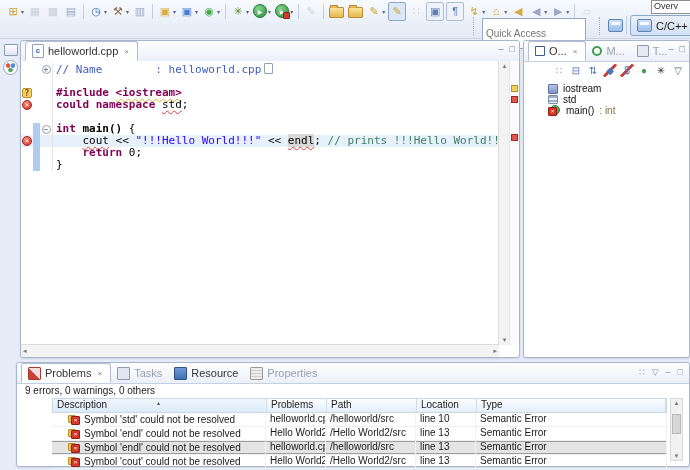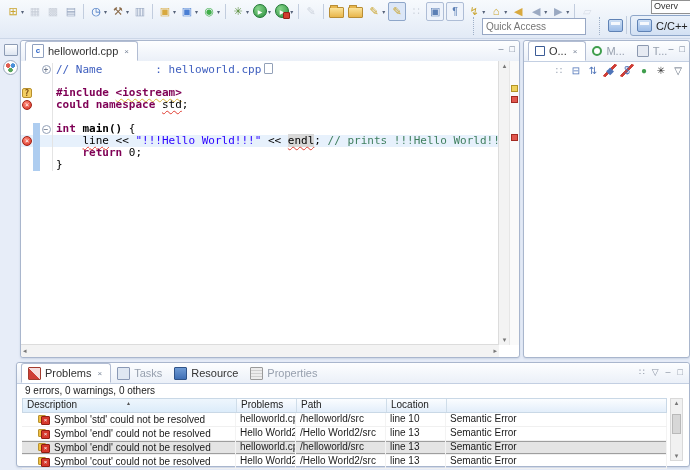--- a/index.html
+++ b/index.html
@@ -13,21 +13,21 @@
   .tbi .dd{font-size:6px;color:#56637a;margin-left:1px;}
   .tbi.dis{opacity:.4;}
   .tbi.pressed{background:#dce7f7;border:1px solid #8ea6c9;border-radius:2px;}
   .tbi.boxg{border:1px solid #aebdd6;border-radius:2px;background:#eef3fb;}
   .tbsep{width:1px;height:15px;background:#c2cdde;margin:0 3px;}
   .playc{width:12px;height:12px;border-radius:50%;background:radial-gradient(circle at 35% 30%,#86d58a,#2c9140);color:#fff;font-size:6px;display:flex;align-items:center;justify-content:center;position:relative;border:1px solid #1e7531;}
   .playc .badge{position:absolute;right:-2px;bottom:-2px;width:5px;height:5px;background:#d13b2e;border:1px solid #931f14;border-radius:1px;}
   .folderico{width:13px;height:9px;background:linear-gradient(#fbe39a,#e8b64c);border:1px solid #b98e35;border-radius:1px;position:relative;margin-top:3px;}
   .folderico::before{content:"";position:absolute;top:-3px;left:0;width:6px;height:2px;background:#e8b64c;border:1px solid #b98e35;border-bottom:none;border-radius:1px 1px 0 0;}
 
-  .qa-input{position:absolute;left:482px;top:18px;width:96px;height:15px;border:1px solid #97a7c4;font-size:10px;padding:0 3px;color:#333;font-family:"Liberation Sans",sans-serif;}
+  .qa-input{position:absolute;left:482px;top:18px;width:96px;height:15px;border:1px solid #97a7c4;font-size:10px;padding:7px 3px;color:#333;font-family:"Liberation Sans",sans-serif;}
   .dotsep{position:absolute;top:17px;height:18px;border-left:1px dotted #9fb0c8;}
   .persp-open{position:absolute;left:606px;top:16px;width:18px;height:18px;display:flex;align-items:center;justify-content:center;}
   .vsep2{position:absolute;left:626px;top:16px;height:18px;border-left:1px solid #c2cdde;}
   .persp-btn{position:absolute;left:630px;top:15px;height:19px;display:flex;align-items:center;gap:4px;padding:0 6px;background:linear-gradient(#eaf1fa,#d2e0f3);border:1px solid #8ea6c9;border-radius:3px;font-size:11px;color:#222;}
   .persp-ico{display:inline-block;width:13px;height:11px;background:linear-gradient(#cfe0f5,#9dbde8);border:1px solid #5f82b5;border-radius:2px;position:relative;}
   .persp-ico::before{content:"";position:absolute;top:2px;left:2px;right:2px;height:3px;background:#fff;opacity:.85;}
   .tooltip-clip{position:absolute;left:651px;top:0;width:38px;height:12px;background:#fefefe;border:1px solid #909090;font-size:9px;line-height:11px;padding:0 2px;color:#333;overflow:hidden;white-space:nowrap;}
 
   
   .fastview{position:absolute;left:3px;top:44px;width:15px;display:flex;flex-direction:column;gap:4px;align-items:center;}
@@ -95,21 +95,21 @@
   .otype{color:#8d6b3f;}
 
   
   #problems-pane{left:16px;top:362px;width:672px;height:103px;}
   .pt-problems{position:relative;width:11px;height:11px;border:1px solid #a33b2e;background:linear-gradient(45deg,#cf3e36 0 50%,#f6dede 50% 100%);border-radius:1px;}
   .pt-tasks{width:11px;height:11px;background:#dfe7f2;border:1px solid #8a99b5;border-radius:1px;}
   .pt-console{width:11px;height:11px;background:linear-gradient(#6f9bd4,#3f6fb5);border:1px solid #2f5388;border-radius:1px;}
   .pt-properties{width:11px;height:11px;background:repeating-linear-gradient(#ececec 0 2px,#cfcfcf 2px 3px);border:1px solid #9a9a9a;border-radius:1px;}
   .psummary{position:absolute;left:8px;top:22px;font-size:10px;color:#222;}
   .ptable{position:absolute;left:5px;top:35px;right:22px;}
-  .prow{display:grid;grid-template-columns:214px 60px 90px 60px 1fr;height:13px;line-height:12px;font-size:10px;align-items:center;}
+  .prow{display:grid;grid-template-columns:214px 60px 90px 60px 1fr;height:13px;line-height:12px;font-size:10px;align-items:center;margin-left:30px;}
   .prow.head{background:linear-gradient(#fbfdff,#e3eefa);border:1px solid #c9d8e6;color:#222;height:13px;position:relative;}
   .prow.head .hc{padding-left:4px;border-right:1px solid #cfdde9;height:13px;box-sizing:border-box;}
   .prow.head .hc.first{background:linear-gradient(#eef6fd,#dcecfa);}
   .sortmark{position:absolute;left:104px;top:-2px;font-size:6px;color:#555;}
   .prow.body{border-bottom:1px solid #f0f0f0;color:#1a1a1a;}
   .prow.body .bc{padding-left:4px;border-right:1px solid #f3f3f3;height:13px;box-sizing:border-box;overflow:hidden;white-space:nowrap;}
   .prow.body .desc{display:flex;align-items:center;gap:4px;padding-left:16px;}
   .prow.body.selected{background:#e4e4e4;box-shadow:inset 0 1px 0 #9e9e9e,inset 0 -1px 0 #9e9e9e;}
   .pei{position:relative;width:12px;height:10px;flex:none;}
   .pei::before{content:"";position:absolute;left:0;top:0;width:6px;height:6px;background:#f0c040;border:1px solid #b8912f;border-radius:1px;}
@@ -305,21 +305,21 @@
               <span class="fc">−</span>
             </span>
             <span class="ct"><span class="kw">int</span><span> </span><span class="fn">main()</span><span> {</span></span>
           </div>
           <div class="cline current">
             <span class="ann">
               <span class="mErr">×</span>
             </span>
             <span class="rng on"></span>
             <span class="foldcol"></span>
-            <span class="ct"><span>    </span><span class="err">line</span><span> &lt;&lt; </span><span class="str">"!!!Hello World!!!"</span><span> &lt;&lt; </span><span class="err occ">endl</span><span>; </span><span class="cmt">// prints !!!Hello World!!!</span></span>
+            <span class="ct"><span>    </span><span class="err">cout</span><span> &lt;&lt; </span><span class="str">"!!!Hello World!!!"</span><span> &lt;&lt; </span><span class="err occ">endl</span><span>; </span><span class="cmt">// prints !!!Hello World!!!</span></span>
           </div>
           <div class="cline">
             <span class="ann"></span>
             <span class="rng on"></span>
             <span class="foldcol"></span>
             <span class="ct"><span>    </span><span class="kw">return</span><span> 0;</span></span>
           </div>
           <div class="cline">
             <span class="ann"></span>
             <span class="rng on"></span>
@@ -366,20 +366,35 @@
     <div class="otoolbar" id="outline-toolbar">
         <span class="oti dis" style="color: rgb(154, 163, 178);">∷</span>
         <span class="oti" style="color: rgb(79, 116, 184);">⊟</span>
         <span class="oti" style="color: rgb(79, 116, 184);">⇅</span>
         <span class="oti slash" style="color: rgb(79, 116, 184);">◆</span>
         <span class="oti slash" style="color: rgb(79, 116, 184);">$</span>
         <span class="oti" style="color: rgb(63, 158, 77);">●</span>
         <span class="oti" style="color: rgb(51, 51, 51);">✳</span>
         <span class="oti" style="color: rgb(90, 102, 119);">▽</span>
       </div>
+    <div class="olist" id="outline-list">
+        <div class="oitem">
+          <span class="ic-include"></span>
+          <span>iostream</span>
+        </div>
+        <div class="oitem">
+          <span class="ic-namespace"></span>
+          <span>std</span>
+        </div>
+        <div class="oitem">
+          <span class="ic-fn"></span>
+          <span>main()</span>
+          <span class="otype"> : int</span>
+        </div>
+      </div>
   </div>
 
   <div class="pane" id="problems-pane">
     <div class="tabbar" id="problems-tabs">
         <div class="tab active">
           <span class="pt-problems"></span>
           <span>Problems</span>
           <span class="closex">×</span>
         </div>
         <div class="tab gray">
@@ -401,20 +416,21 @@
       <span>–</span>
       <span>□</span>
     </div>
     <div class="psummary">9 errors, 0 warnings, 0 others</div>
     <div class="ptable" id="problems-table">
         <div class="prow head">
           <span class="hc first">Description</span>
           <span class="hc">Problems</span>
           <span class="hc">Path</span>
           <span class="hc">Location</span>
+          <span class="hc">Type</span>
           <span class="sortmark">▴</span>
         </div>
         <div class="prow body">
           <span class="bc desc">
             <span class="pei"></span>
             <span>Symbol 'std' could not be resolved</span>
           </span>
           <span class="bc">helloworld.cpp</span>
           <span class="bc">/helloworld/src</span>
           <span class="bc">line 10</span>

